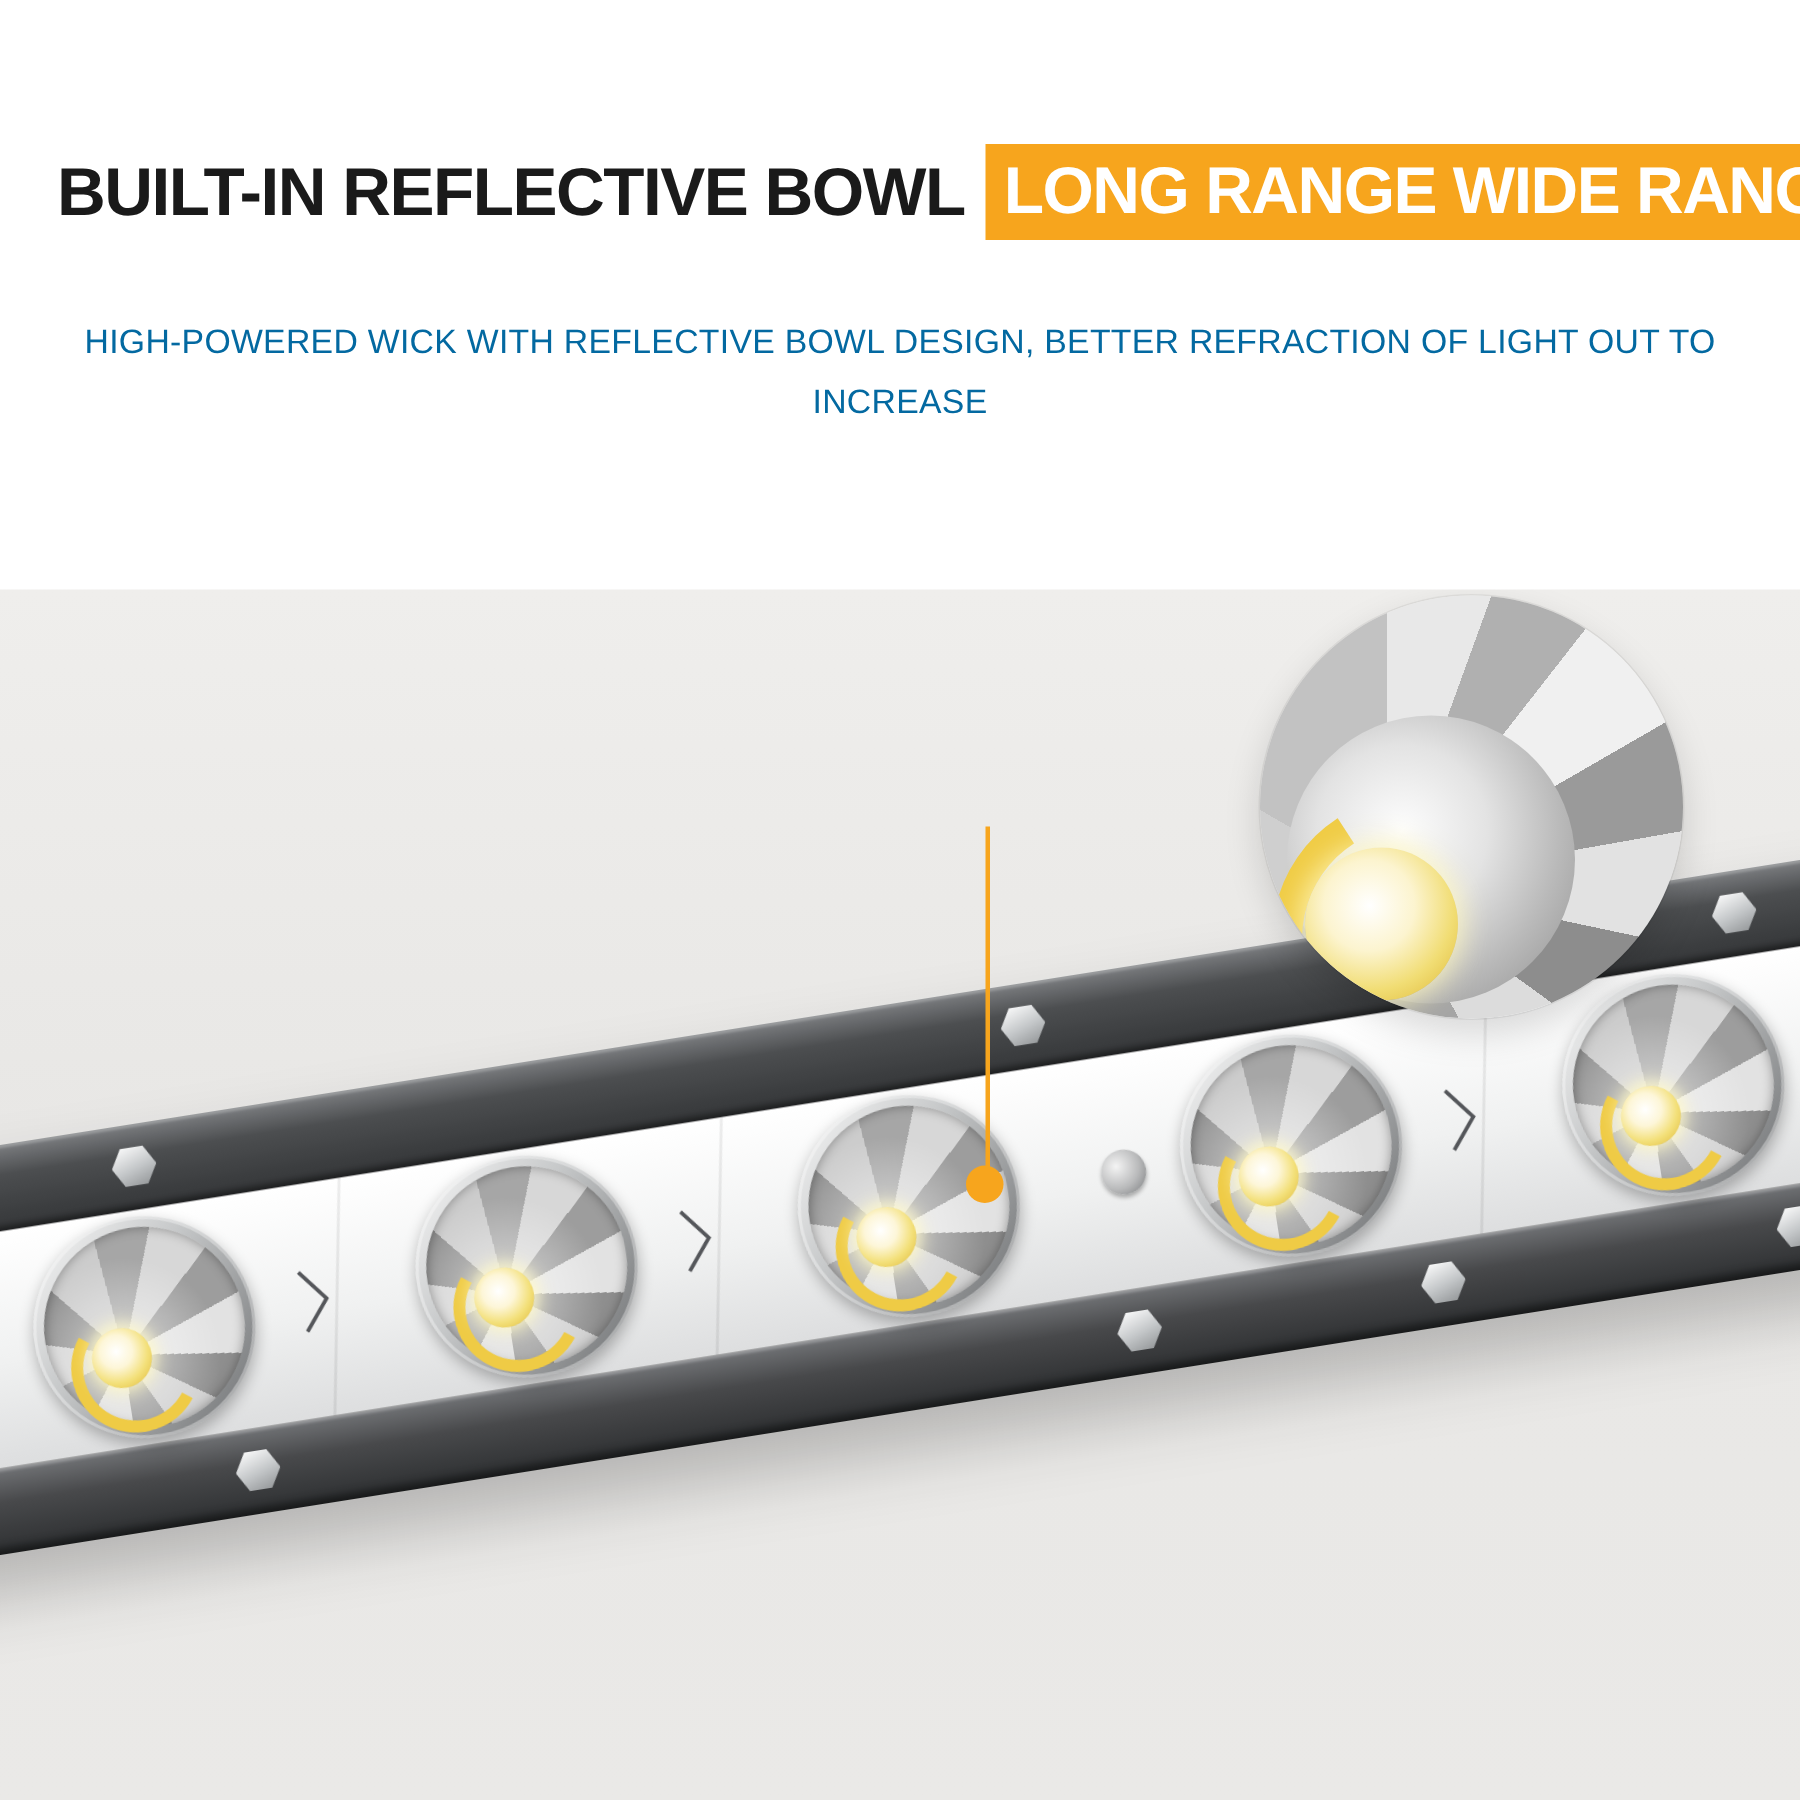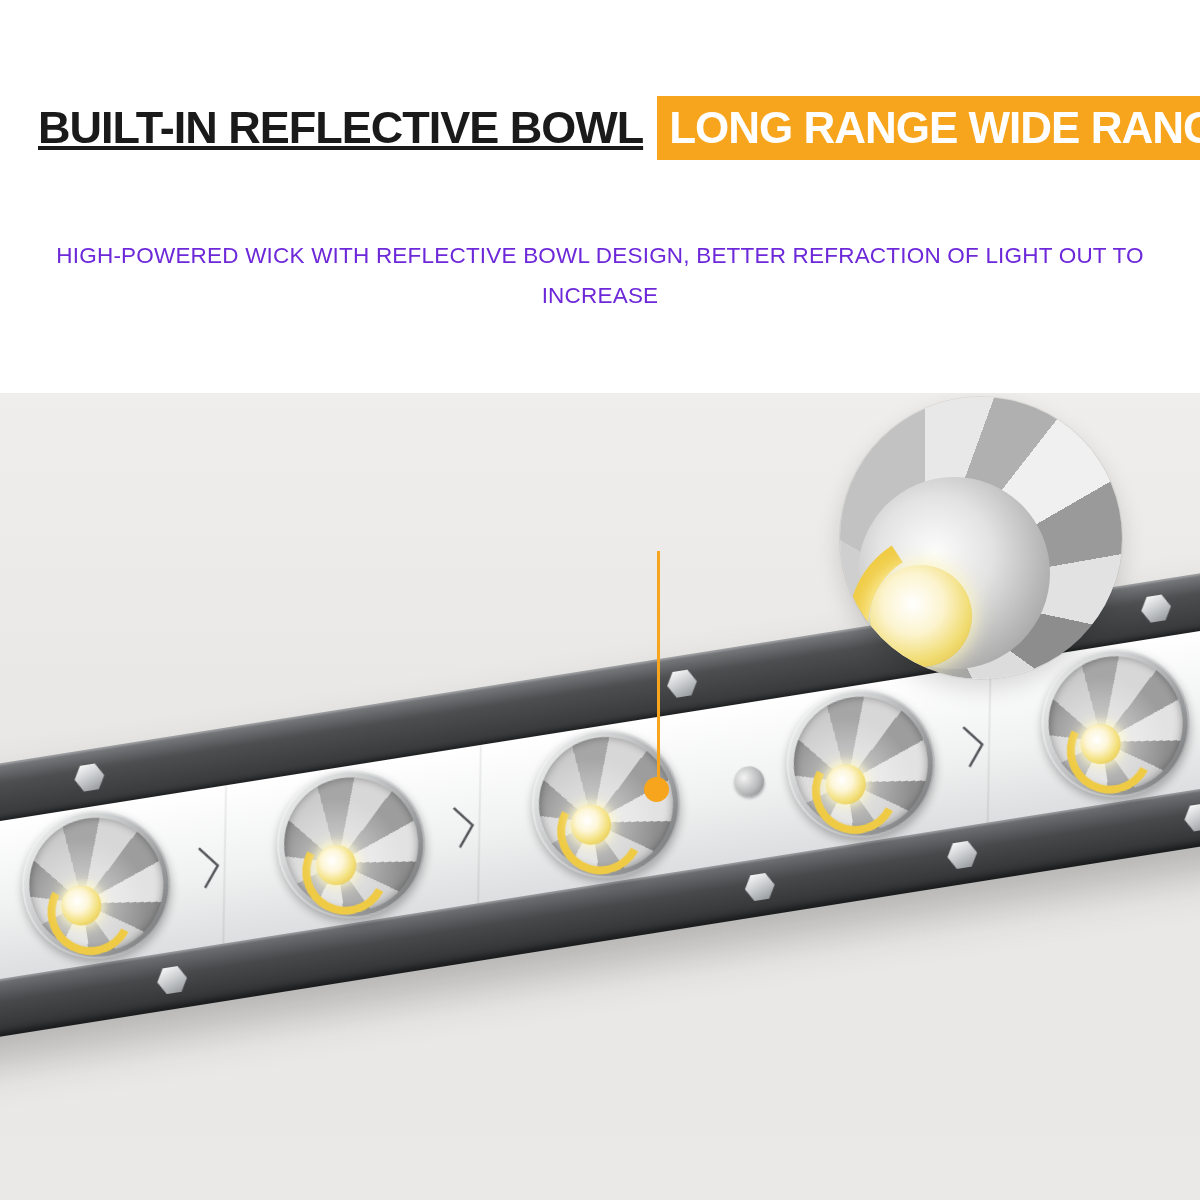--- a/index.html
+++ b/index.html
@@ -5,31 +5,31 @@
   html,body{margin:0;padding:0;}
   body{
     width:1200px;height:1200px;overflow:hidden;background:#ffffff;
     font-family:"Liberation Sans", sans-serif;
   }
   
   .header{height:393px;box-sizing:border-box;padding:96px 38px 0;background:#ffffff;}
   .headline-row{display:flex;align-items:stretch;height:64px;}
   .title{
     margin:0;font-size:45px;font-weight:bold;letter-spacing:-1px;
-    color:var(--title_dark,#1a1a1a);line-height:64px;white-space:nowrap;text-decoration:underline;
+    color:var(--title_dark,#1a1a1a);line-height:64px;white-space:nowrap;
   }
   .badge{
     margin-left:14px;flex:1;text-align:center;
     background:var(--accent_orange,#F7A51D);color:var(--highlight_text,#ffffff);
     font-size:44px;font-weight:bold;letter-spacing:-1px;line-height:64px;
     padding:0 12px;white-space:nowrap;
   }
   .description{
-    margin:76px auto 0;text-align:center;font-size:22.5px;line-height:1.78;
-    color:#6d28d9;letter-spacing:.2px;max-width:1120px;
+    margin:48px auto 0;text-align:center;font-size:22.5px;line-height:1.78;
+    color:#0369a1;letter-spacing:.2px;max-width:1120px;
   }
   
   .photo{
     position:relative;height:807px;overflow:hidden;
     background:linear-gradient(180deg,#efeeec 0%,#e8e7e5 45%,#eae9e7 100%);
   }
   
   .bar{
     position:absolute;left:-150px;top:277px;width:1500px;height:270px;
     transform:rotate(-9deg);z-index:1;

